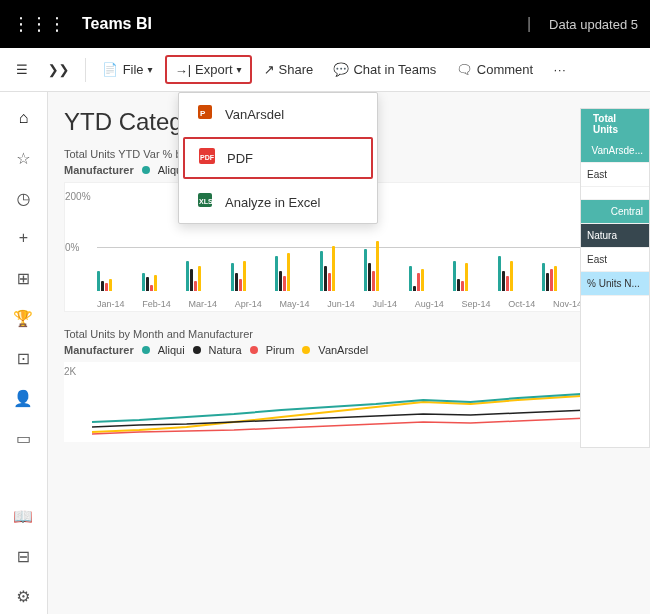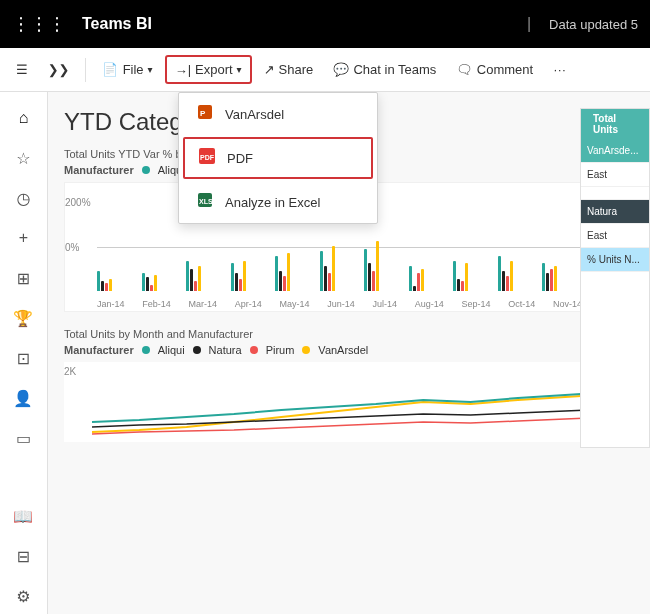--- a/index.html
+++ b/index.html
@@ -133,21 +133,21 @@
     .chart-legend { display: flex; align-items: center; gap: 8px; font-size: 11px; margin-bottom: 6px; }
     .legend-label { color: #555; font-weight: 600; }
     .legend-dot { width: 8px; height: 8px; border-radius: 50%; display: inline-block; }
     .chart-area {
       position: relative;
       height: 130px;
       background: #fff;
       border: 1px solid #f0f0f0;
     }
     .chart-y-label { position: absolute; left: 0; font-size: 10px; color: #888; }
-    .chart-y-top { top: 14px; }
+    .chart-y-top { top: 8px; }
     .chart-y-mid { top: 50%; transform: translateY(-50%); }
     .bar-chart-inner {
       position: absolute;
       left: 32px; right: 4px; top: 8px; bottom: 20px;
       display: flex;
       align-items: flex-end;
       gap: 2px;
     }
     .bar-group { display: flex; gap: 1px; align-items: flex-end; flex: 1; }
     .bar { min-width: 3px; border-radius: 1px 1px 0 0; }
@@ -186,21 +186,21 @@
       padding: 4px 12px;
       font-size: 10px;
       font-weight: 600;
     }
     .right-panel-item {
       padding: 6px;
       font-size: 10px;
       color: #333;
       border-bottom: 1px solid #f0f0f0;
     }
-    .right-panel-item.teal { background: #4db6ac; color: #fff; }
+    .right-panel-item.teal { background: #4db6ac; color: #fff; text-align: right; }
     .right-panel-item.dark { background: #37474f; color: #fff; }
 
     
     .line-chart-area {
       position: relative;
       height: 80px;
       background: #fff;
     }
   </style>
 </head>
@@ -429,20 +429,21 @@
           <polyline points="0,72 44,70 88,69 132,68 176,66 220,64 264,62 308,60 352,61 396,59 440,57 484,55" fill="none" stroke="#ef5350" stroke-width="1.5"></polyline>
         </svg>
       </div>
     </div>
 
     <div class="right-panel">
       <div class="right-panel-header">Total Units</div>
       <div class="right-panel-item teal">VanArsde...</div>
       <div class="right-panel-item">East</div>
       <div class="right-panel-item"></div>
+      <div class="right-panel-item teal">Central</div>
       <div class="right-panel-item dark">Natura</div>
       <div class="right-panel-item">East</div>
       <div class="right-panel-item" style="background:#b3e5fc;font-size:10px;">% Units N...</div>
     </div>
 
     <div class="dropdown-overlay">
       <div class="dropdown-menu">
         <div class="dropdown-item">
           <span class="dropdown-icon" style="color:#d04a02;">
             <svg width="18" height="18" viewBox="0 0 18 18">

